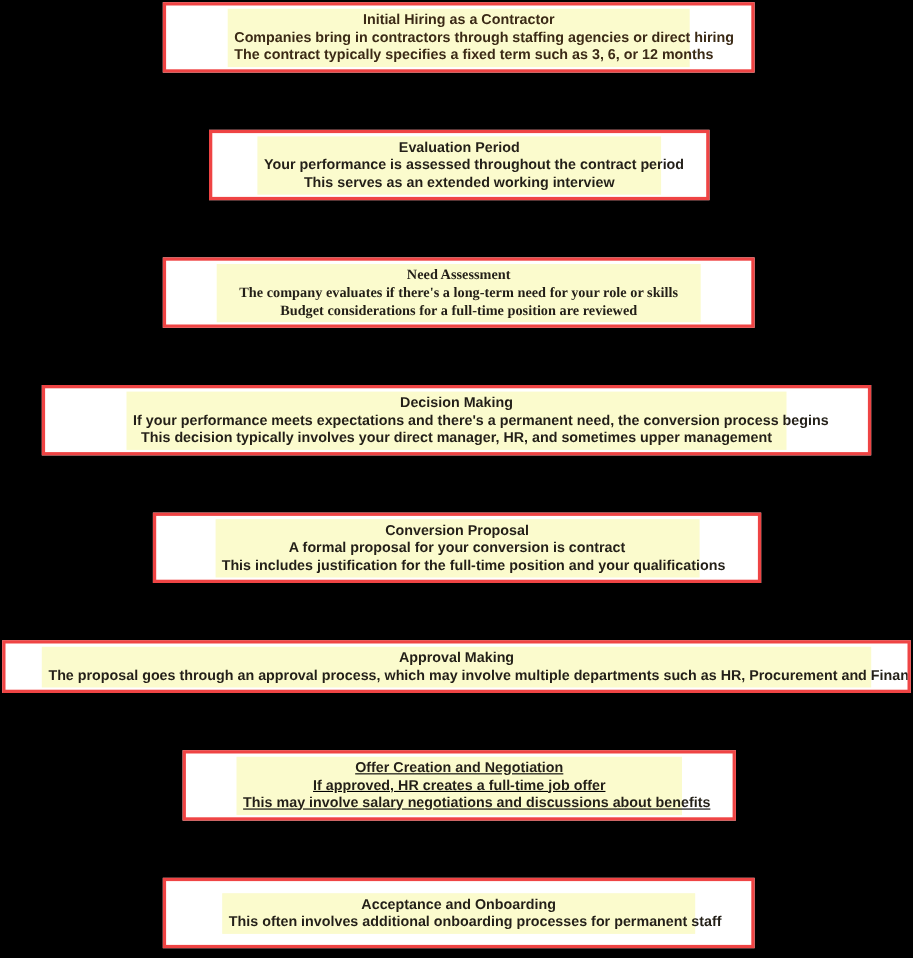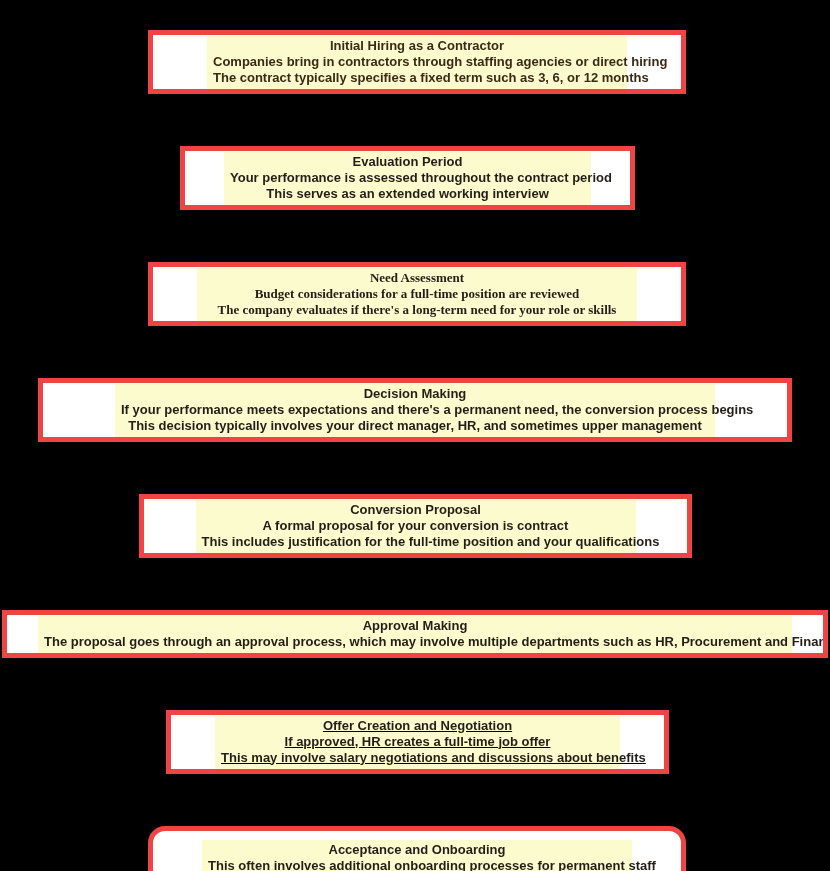--- a/index.html
+++ b/index.html
@@ -18,26 +18,25 @@
   #flow {
     position: relative;
     width: 830px;
     height: 871px;
     background: #000000;
   }
   .step-box {
     position: absolute;
     box-sizing: border-box;
     background: #ffffff;
-    border: 5px solid #ef4444;
+    border: 3px solid #ef4444;
     display: flex;
     align-items: center;
     justify-content: center;
     overflow: hidden;
-    margin-top: 28px;
   }
   .highlight {
     display: inline-block;
     background: #fbfbcd;
     text-align: center;
     line-height: 16px;
     padding: 2px 6px 3px 6px;
     white-space: nowrap;
   }
   .line {
@@ -65,33 +64,33 @@
 <div id="flow">
 
   <div class="step-box tone-warm" style="left:148px; top:2px; width:538px; height:64px;">
     <div class="highlight" style="width:408px;">
       <span class="line title">Initial Hiring as a Contractor</span>
       <span class="line">Companies bring in contractors through staffing agencies or direct hiring</span>
       <span class="line"><span>The contract typically specifies a fixed term such as 3, 6, or </span><b>12 months</b></span>
     </div>
   </div>
 
-  <div class="step-box" style="left:180px; top:118px; width:455px; height:64px;">
+  <div class="step-box" style="left:190px; top:118px; width:455px; height:64px;">
     <div class="highlight" style="width:355px;">
       <span class="line title">Evaluation Period</span>
       <span class="line">Your performance is assessed throughout the contract period</span>
       <span class="line">This serves as an extended working interview</span>
     </div>
   </div>
 
   <div class="step-box" style="left:148px; top:234px; width:538px; height:64px;font-family:Liberation Serif, serif;">
     <div class="highlight" style="width:428px;">
       <span class="line title">Need Assessment</span>
+      <span class="line">The company evaluates if there's a long-term need for your role or skills</span>
       <span class="line">Budget considerations for a full-time position are reviewed</span>
-      <span class="line">The company evaluates if there's a long-term need for your role or skills</span>
     </div>
   </div>
 
   <div class="step-box" style="left:38px; top:350px; width:754px; height:64px;">
     <div class="highlight" style="width:588px;">
       <span class="line title">Decision Making</span>
       <span class="line">If your performance meets expectations and there's a permanent need, the conversion process begins</span>
       <span class="line">This decision typically involves your direct manager, HR, and sometimes upper management</span>
     </div>
   </div>
@@ -112,20 +111,20 @@
   </div>
 
   <div class="step-box" style="left:166px; top:682px; width:503px; height:64px;text-decoration:underline;">
     <div class="highlight" style="width:393px;">
       <span class="line title">Offer Creation and Negotiation</span>
       <span class="line">If approved, HR creates a full-time job offer</span>
       <span class="line">This may involve salary negotiations and discussions about benefits</span>
     </div>
   </div>
 
-  <div class="step-box" style="left:148px; top:798px; width:538px; height:64px;border-radius:17px;">
+  <div class="step-box" style="left:148px; top:798px; width:538px; height:64px;">
     <div class="highlight" style="width:418px;">
       <span class="line title">Acceptance and Onboarding</span>
       <span class="line">This often involves additional onboarding processes for permanent staff</span>
     </div>
   </div>
 
 </div>
 
 </body></html>

